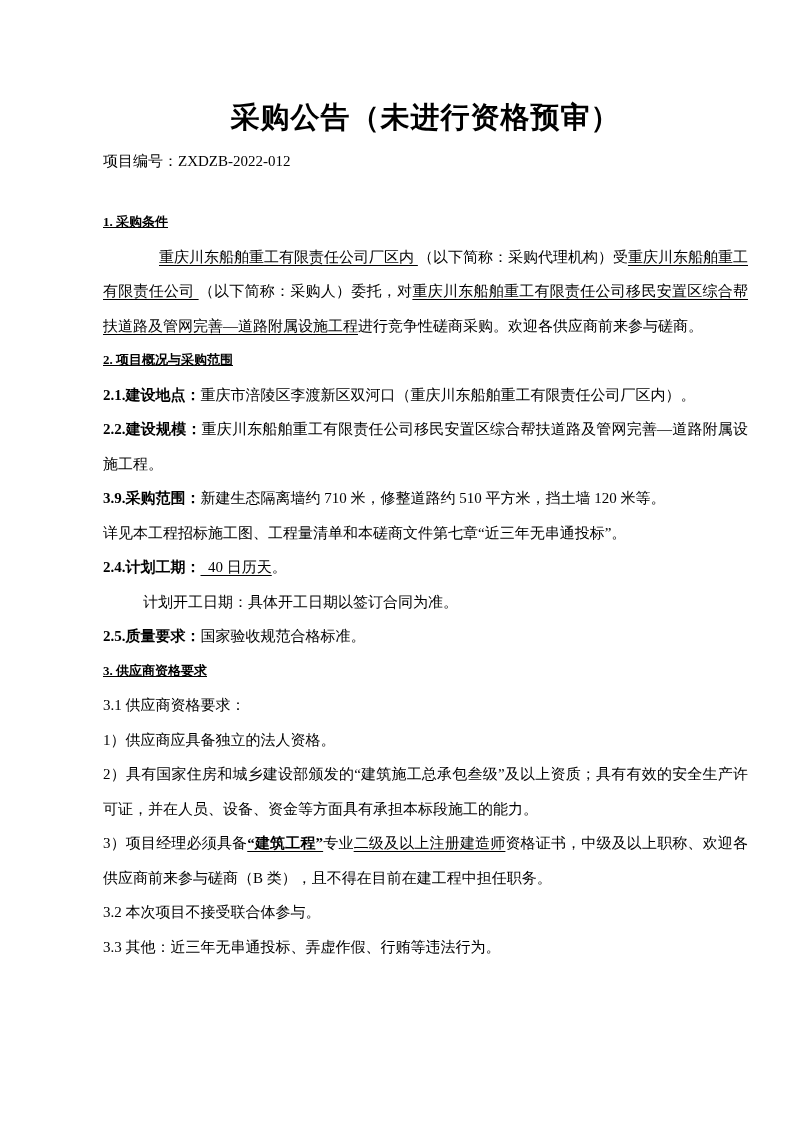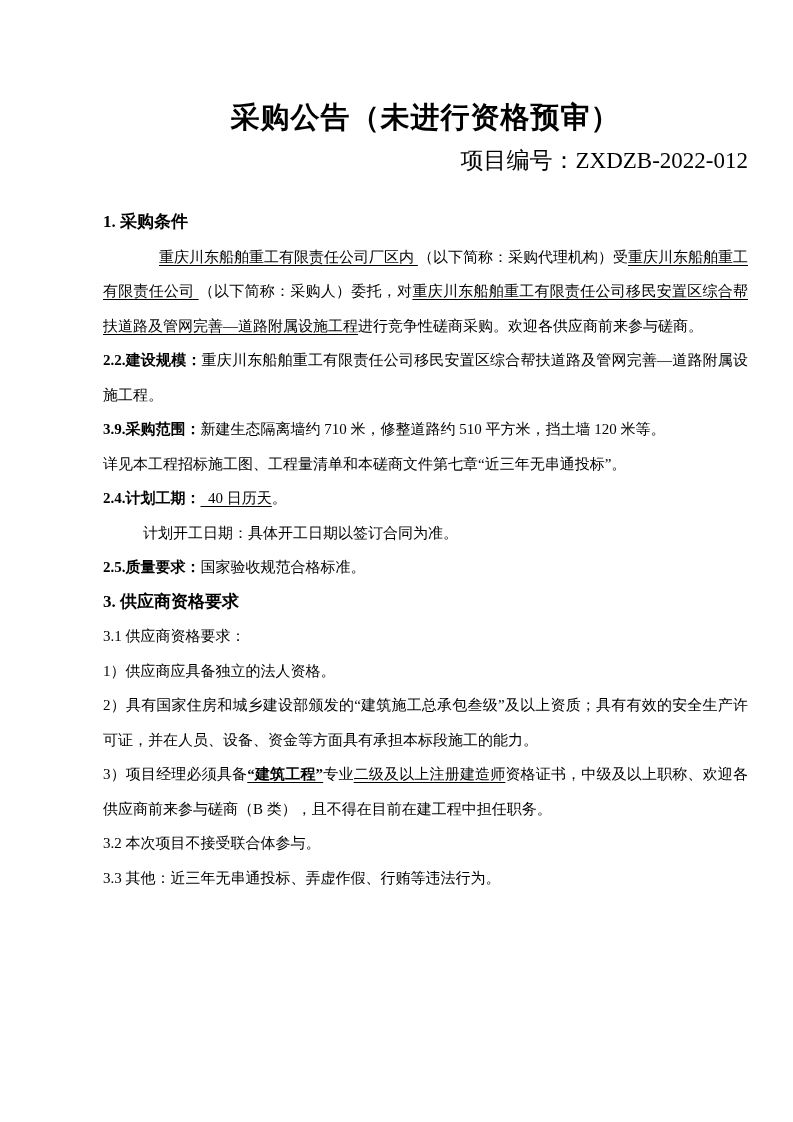--- a/index.html
+++ b/index.html
@@ -23,30 +23,31 @@
   }
   .doc-title {
     font-size: 29px;
     font-weight: bold;
     line-height: 38px;
     text-align: center;
     margin: 0;
     letter-spacing: 1px;
   }
   .doc-subtitle {
-    font-size: 23px;
+    font-size: 15px;
     line-height: 28px;
-    text-align: right;
+    text-align: left;
     margin: 11px 0 30px 0;
   }
   .sec-heading {
-    font-size: 17px;
+    font-size: 13px;
     font-weight: bold;
     line-height: 34.5px;
     margin: 0;
+    text-decoration: underline;
   }
   .para {
     font-size: 15px;
     line-height: 34.5px;
     margin: 0;
     text-align: justify;
   }
   .indent-first {
     text-indent: 56px;
   }
@@ -69,21 +70,23 @@
 <body>
 
 <div class="page">
 
   <h1 class="doc-title">采购公告（未进行资格预审）</h1>
   <div class="doc-subtitle">项目编号：ZXDZB-2022-012</div>
 
   <h2 class="sec-heading">1. 采购条件</h2>
   <p class="para indent-first"><span class="u">重庆川东船舶重工有限责任公司厂区内 </span><span>（以下简称：采购代理机构）受</span><span class="u">重庆川东船舶重工有限责任公司 </span><span>（以下简称：采购人）委托，对</span><span class="u">重庆川东船舶重工有限责任公司移民安置区综合帮扶道路及管网完善—道路附属设施工程</span><span>进行竞争性磋商采购。欢迎各供应商前来参与磋商。</span></p>
 
+  <h2 class="sec-heading">2. 项目概况与采购范围</h2>
 
+  <p class="para"><span class="lbl">2.1.建设地点：</span><span>重庆市涪陵区李渡新区双河口（重庆川东船舶重工有限责任公司厂区内）。</span></p>
 
   <p class="para"><span class="lbl">2.2.建设规模：</span><span>重庆川东船舶重工有限责任公司移民安置区综合帮扶道路及管网完善—道路附属设施工程。</span></p>
 
   <p class="para"><span class="lbl">3.9.采购范围：</span><span>新建生态隔离墙约 710 米，修整道路约 510 平方米，挡土墙 120 米等。</span></p>
 
   <p class="para">详见本工程招标施工图、工程量清单和本磋商文件第七章“近三年无串通投标”。</p>
 
   <p class="para"><span class="lbl">2.4.计划工期：</span><span class="u">  40 日历天</span><span>。</span></p>
 
   <p class="para indent-sub">计划开工日期：具体开工日期以签订合同为准。</p>

